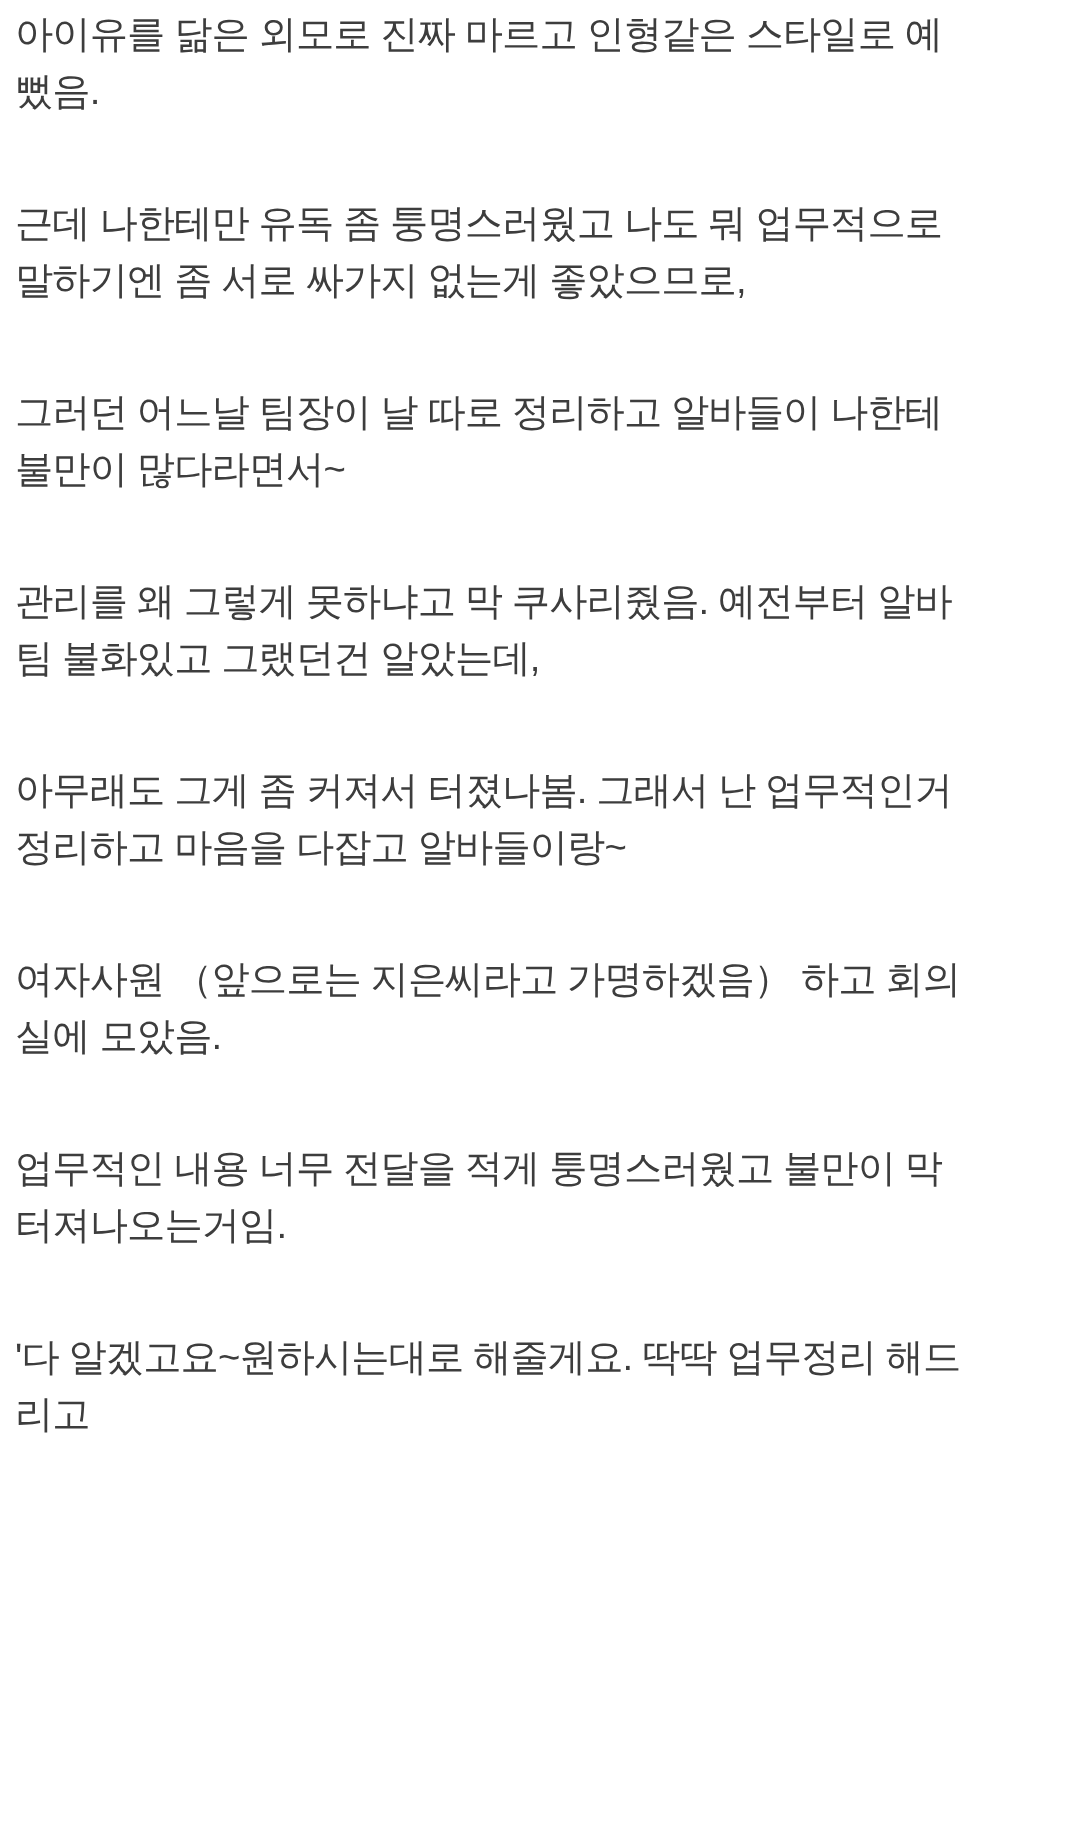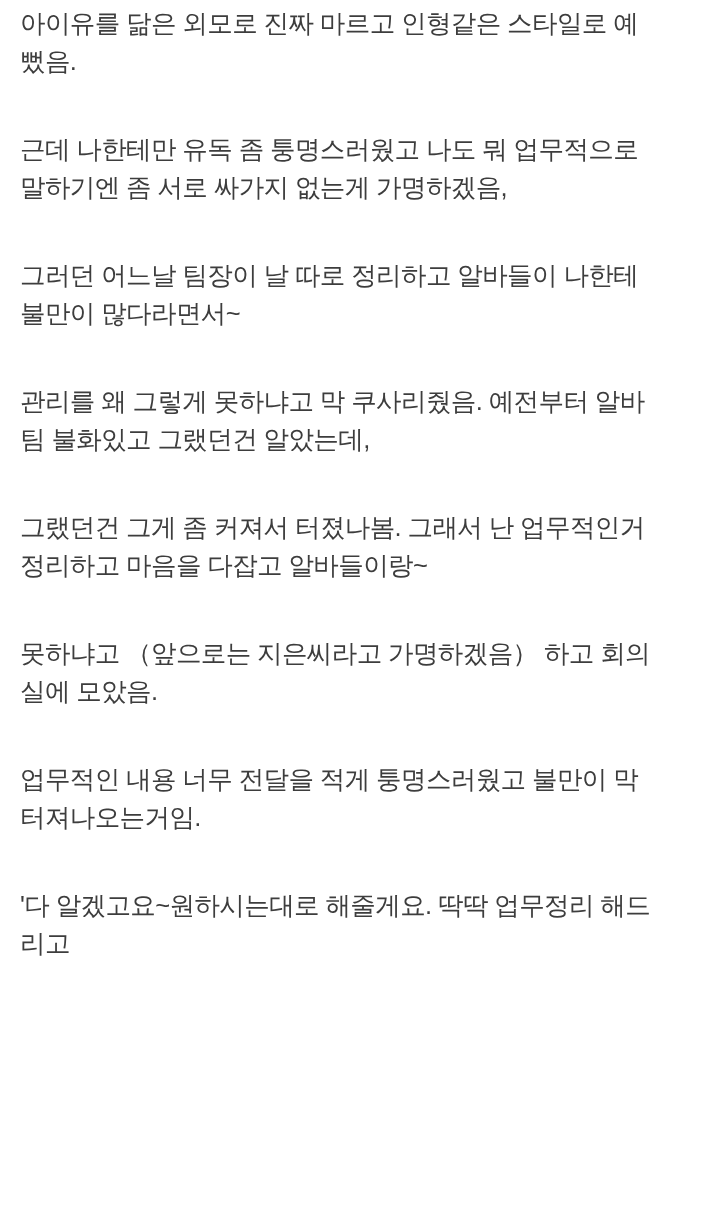--- a/index.html
+++ b/index.html
@@ -10,41 +10,40 @@
     width: 720px;
     height: 1227px;
     overflow: hidden;
     background: #ffffff;
     font-family: "Liberation Sans", "DejaVu Sans", sans-serif;
   }
   .post {
     box-sizing: border-box;
     width: 656px;
     padding: 4px 9px 0 10px;
-    margin-left: 10px;
   }
   .para {
     margin: 0 0 50px 0;
     font-size: 25.5px;
     line-height: 38px;
     font-weight: 400;
     color: #3d3d3d;
     letter-spacing: -0.6px;
     word-break: break-all;
     text-align: left;
   }
   .para:last-child {
     margin-bottom: 0;
   }
 </style>
 </head>
 <body>
 
 <div class="post">
     <p class="para">아이유를 닮은 외모로 진짜 마르고 인형같은 스타일로 예뻤음.</p>
-    <p class="para">근데 나한테만 유독 좀 퉁명스러웠고 나도 뭐 업무적으로 말하기엔 좀 서로 싸가지 없는게 가명하겠음,</p>
+    <p class="para">근데 나한테만 유독 좀 퉁명스러웠고 나도 뭐 업무적으로 말하기엔 좀 서로 싸가지 없는게 좋았으므로,</p>
     <p class="para">그러던 어느날 팀장이 날 따로 정리하고 알바들이 나한테 불만이 많다라면서~</p>
     <p class="para">관리를 왜 그렇게 못하냐고 막 쿠사리줬음. 예전부터 알바팀 불화있고 그랬던건 알았는데,</p>
-    <p class="para">그랬던건 그게 좀 커져서 터졌나봄. 그래서 난 업무적인거 정리하고 마음을 다잡고 알바들이랑~</p>
-    <p class="para">못하냐고 （앞으로는 지은씨라고 가명하겠음） 하고 회의실에 모았음.</p>
+    <p class="para">아무래도 그게 좀 커져서 터졌나봄. 그래서 난 업무적인거 정리하고 마음을 다잡고 알바들이랑~</p>
+    <p class="para">여자사원 （앞으로는 지은씨라고 가명하겠음） 하고 회의실에 모았음.</p>
     <p class="para">업무적인 내용 너무 전달을 적게 퉁명스러웠고 불만이 막 터져나오는거임.</p>
     <p class="para">'다 알겠고요~원하시는대로 해줄게요. 딱딱 업무정리 해드리고</p>
   </div>
 
 </body></html>

